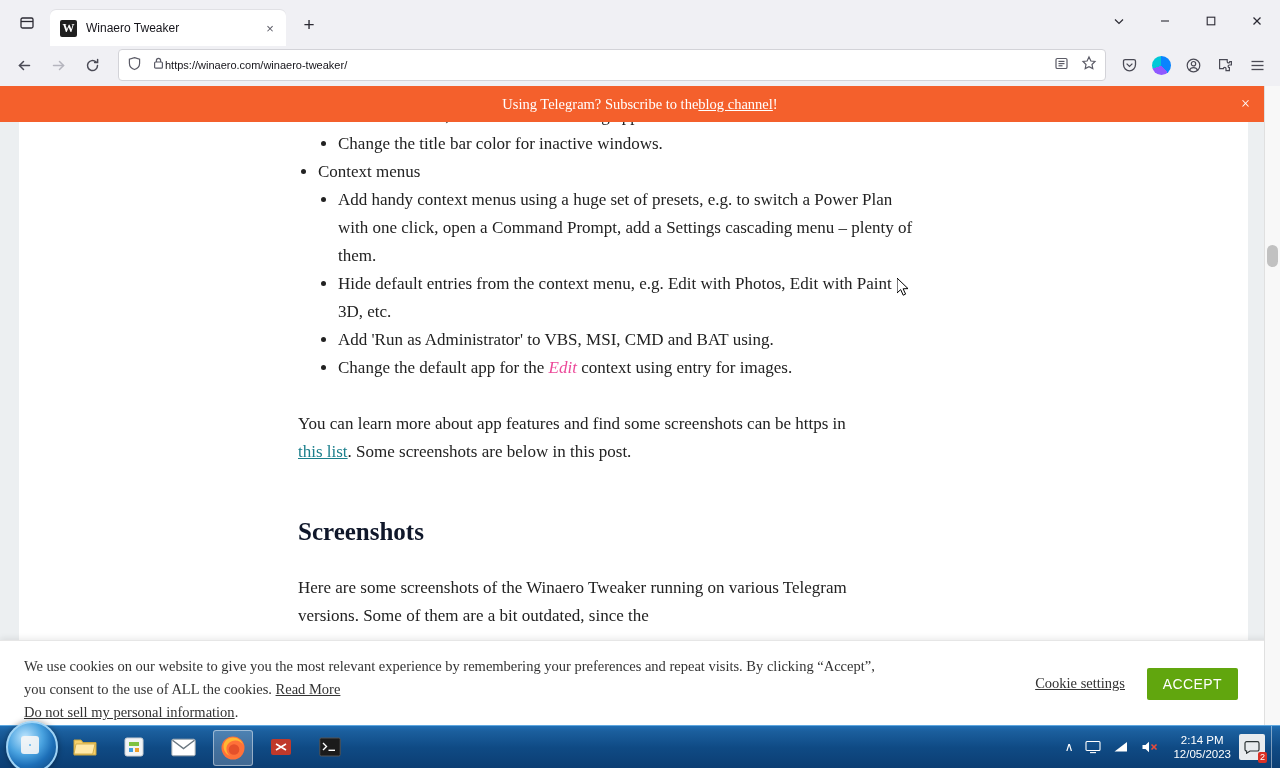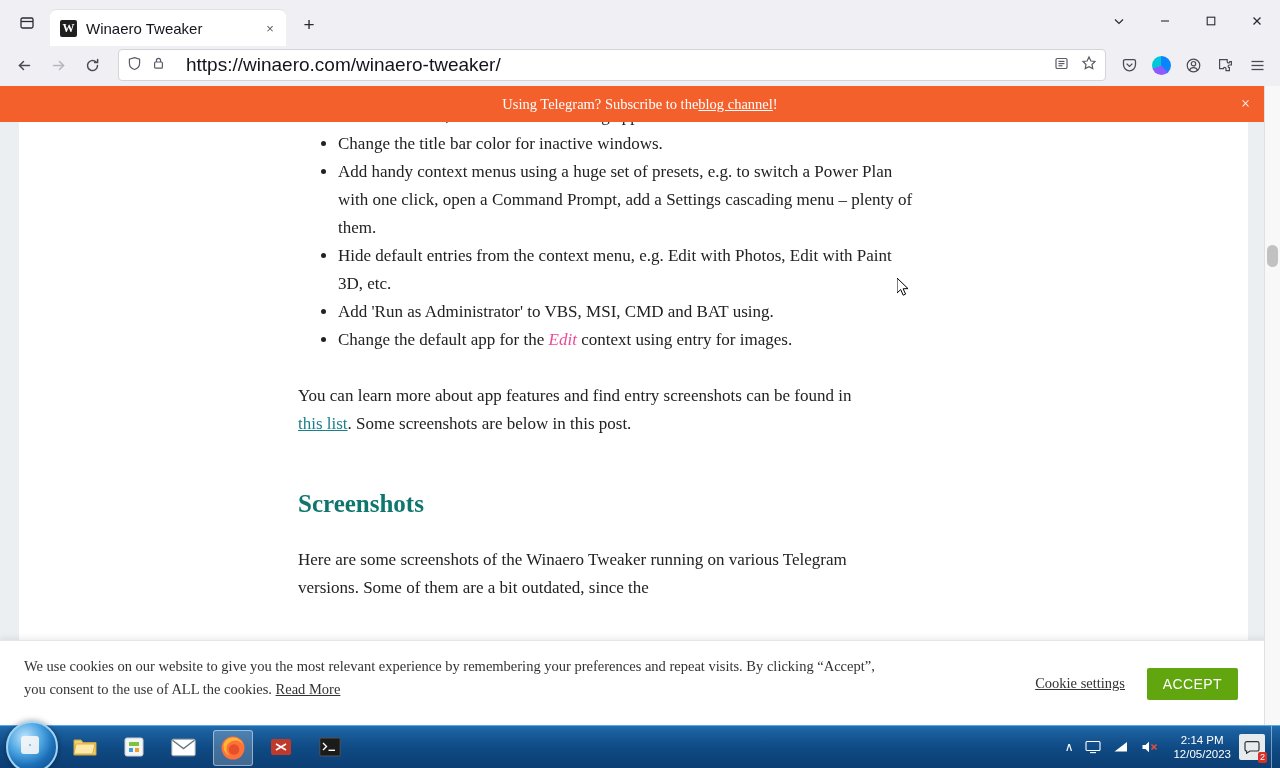--- a/index.html
+++ b/index.html
@@ -64,21 +64,21 @@
     font-weight: bold;
     display: flex;
     align-items: center;
     justify-content: center;
     border-radius: 2px;
     flex: 0 0 auto;
     font-family: "Liberation Serif", serif;
   }
   .tab-title {
     flex: 1 1 auto;
-    font-size: 15px;
+    font-size: 12px;
     color: #15141a;
     margin-left: 9px;
     white-space: nowrap;
     overflow: hidden;
     text-overflow: ellipsis;
   }
   .tab-close {
     width: 20px;
     height: 20px;
     display: flex;
@@ -146,23 +146,23 @@
     border: 1px solid #d3d3d8;
     border-radius: 4px;
     display: flex;
     align-items: center;
     margin: 0 8px;
     padding: 0 8px;
   }
   .url-left-icons { display: flex; align-items: center; gap: 10px; color: #5b5b66; }
   #url-text {
     flex: 1 1 auto;
-    font-size: 19px;
+    font-size: 11px;
     color: #15141a;
-    margin-left: 21px;
+    margin-left: 0;
     white-space: nowrap;
     overflow: hidden;
   }
   .url-right-icons { display: flex; align-items: center; gap: 12px; color: #5b5b66; margin-left: 8px; }
 
   #toolbar-right { display: flex; align-items: center; gap: 2px; }
   .tb-btn {
     width: 30px;
     height: 30px;
     display: flex;
@@ -250,21 +250,21 @@
     line-height: 28px;
     margin: 28px 0 0 0;
     max-width: 560px;
   }
   p.body-p a { color: #1b7f8c; text-decoration: underline; }
 
   h2.section-title {
     font-size: 25px;
     font-weight: bold;
     margin: 52px 0 0 0;
-    color: #0f766e;
+    color: #0f172a;
   }
 
   
   #scrollbar-track {
     position: absolute;
     right: 0;
     top: 86px;
     width: 15px;
     height: 640px;
     background: #f8f8f8;
@@ -569,41 +569,45 @@
 
   <div id="content-frame">
     <div id="article">
       <div id="article-inner">
 
         <ul class="lv2" style="margin-left:20px;">
           <li class="clipped">customize fonts, and the Alt+Tab dialog appearance.</li>
           <li>Change the title bar color for inactive windows.</li>
         </ul>
 
+        <ul class="lv1">
+          <li>Context menus</li>
+        </ul>
 
         <ul class="lv2" style="margin-left:20px; max-width:580px;font-family:Liberation Serif, serif;">
           <li>Add handy context menus using a huge set of presets, e.g. to switch a Power Plan with one click, open a Command Prompt, add a Settings cascading menu – plenty of them.</li>
           <li>Hide default entries from the context menu, e.g. Edit with Photos, Edit with Paint 3D, etc.</li>
           <li>Add 'Run as Administrator' to VBS, MSI, CMD and BAT using.</li>
           <li><span>Change the default app for the </span><span class="em-orange">Edit</span><span> context using entry for images.</span></li>
         </ul>
 
-        <p class="body-p"><span>You can learn more about app features and find entry screenshots can be found in </span><a href="#">this list</a><span>. Some screenshots are below in this post.</span></p>
+        <p class="body-p"><span>You can learn more about app features and find some screenshots can be https in </span><a href="#">this list</a><span>. Some screenshots are below in this post.</span></p>
 
         <h2 class="section-title">Screenshots</h2>
 
         <p class="body-p">Here are some screenshots of the Winaero Tweaker running on various Telegram versions. Some of them are a bit outdated, since the</p>
       </div>
     </div>
   </div>
 
   <div id="cookie-bar">
     <div id="cookie-text">
       <span>We use cookies on our website to give you the most relevant experience by remembering your preferences and repeat visits. By clicking “Accept”, you consent to the use of ALL the cookies.</span>
       <a href="#">Read More</a>
+      <span id="cookie-optout"><a href="#">Do not sell my personal information</a><span>.</span></span>
     </div>
     <a href="#" id="cookie-settings">Cookie settings</a>
     <button id="cookie-accept">ACCEPT</button>
   </div>
 </div>
 
 <div id="scrollbar-track">
   <div id="scrollbar-thumb"></div>
 </div>
 

